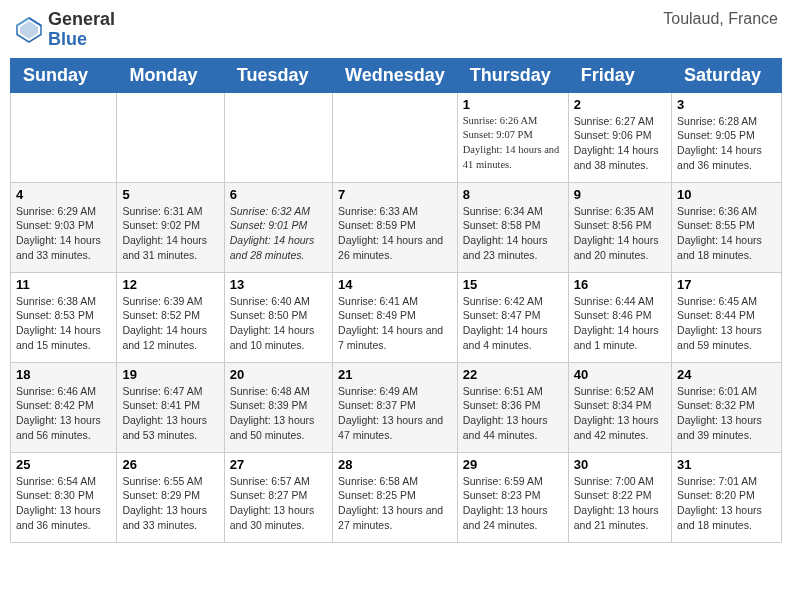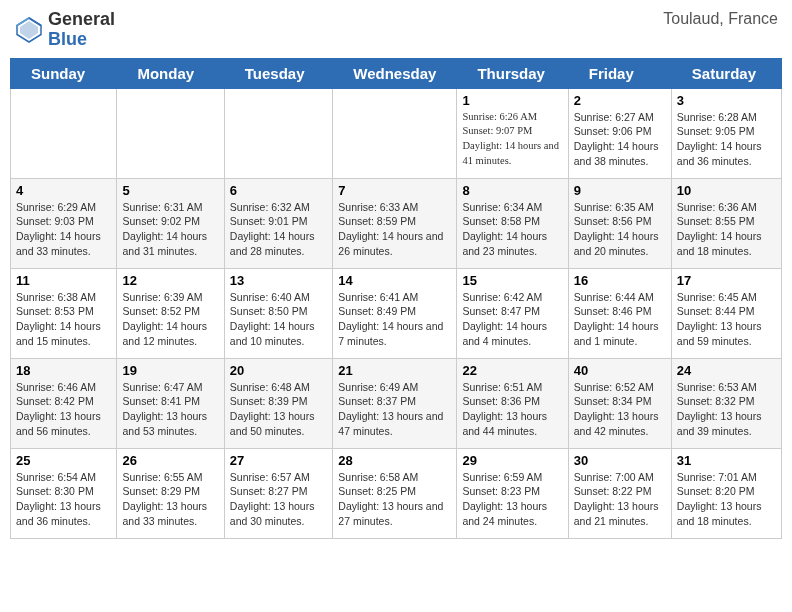--- a/index.html
+++ b/index.html
@@ -57,22 +57,22 @@
     }
     table {
       width: 100%;
       border-collapse: collapse;
       font-size: 11px;
     }
     thead tr th {
       background-color: #2e6db4;
       color: #fff;
       font-weight: bold;
-      font-size: 15px;
-      padding: 6px 20px;
+      font-size: 18px;
+      padding: 6px 12px;
       text-align: left;
       border: 1px solid #2e6db4;
     }
     tbody tr td {
       border: 1px solid #ccc;
       vertical-align: top;
       padding: 4px 5px;
       height: 90px;
       width: 113px;
       background: #fff;
@@ -160,21 +160,21 @@
 Daylight: 14 hours and 33 minutes.</div>
         </td>
         <td>
           <div class="day-num">5</div>
           <div class="day-info" style="white-space: pre-line;">Sunrise: 6:31 AM
 Sunset: 9:02 PM
 Daylight: 14 hours and 31 minutes.</div>
         </td>
         <td>
           <div class="day-num">6</div>
-          <div class="day-info" style="white-space: pre-line;">Sunrise: 6:32 AM
+          <div class="day-info" style="white-space: pre-line; font-style: italic;">Sunrise: 6:32 AM
 Sunset: 9:01 PM
 Daylight: 14 hours and 28 minutes.</div>
         </td>
         <td>
           <div class="day-num">7</div>
           <div class="day-info" style="white-space: pre-line;">Sunrise: 6:33 AM
 Sunset: 8:59 PM
 Daylight: 14 hours and 26 minutes.</div>
         </td>
         <td>
@@ -272,21 +272,21 @@
 Daylight: 13 hours and 44 minutes.</div>
         </td>
         <td>
           <div class="day-num">40</div>
           <div class="day-info" style="white-space: pre-line;">Sunrise: 6:52 AM
 Sunset: 8:34 PM
 Daylight: 13 hours and 42 minutes.</div>
         </td>
         <td>
           <div class="day-num">24</div>
-          <div class="day-info" style="white-space: pre-line;">Sunrise: 6:53 AM
+          <div class="day-info" style="white-space: pre-line;">Sunrise: 6:01 AM
 Sunset: 8:32 PM
 Daylight: 13 hours and 39 minutes.</div>
         </td>
       </tr>
       <tr>
         <td>
           <div class="day-num">25</div>
           <div class="day-info" style="white-space: pre-line;">Sunrise: 6:54 AM
 Sunset: 8:30 PM
 Daylight: 13 hours and 36 minutes.</div>

